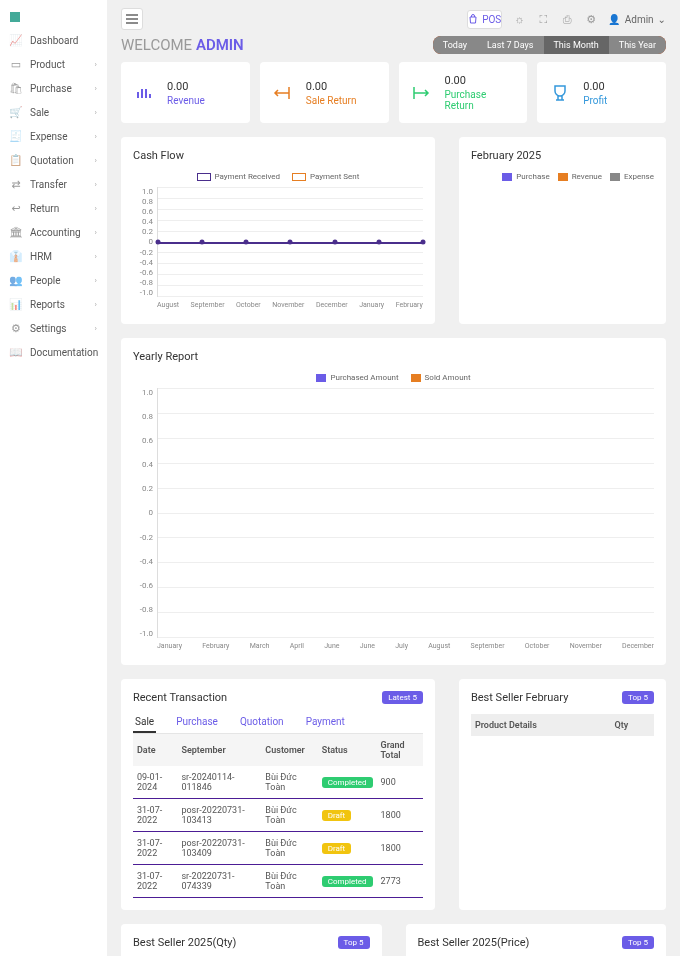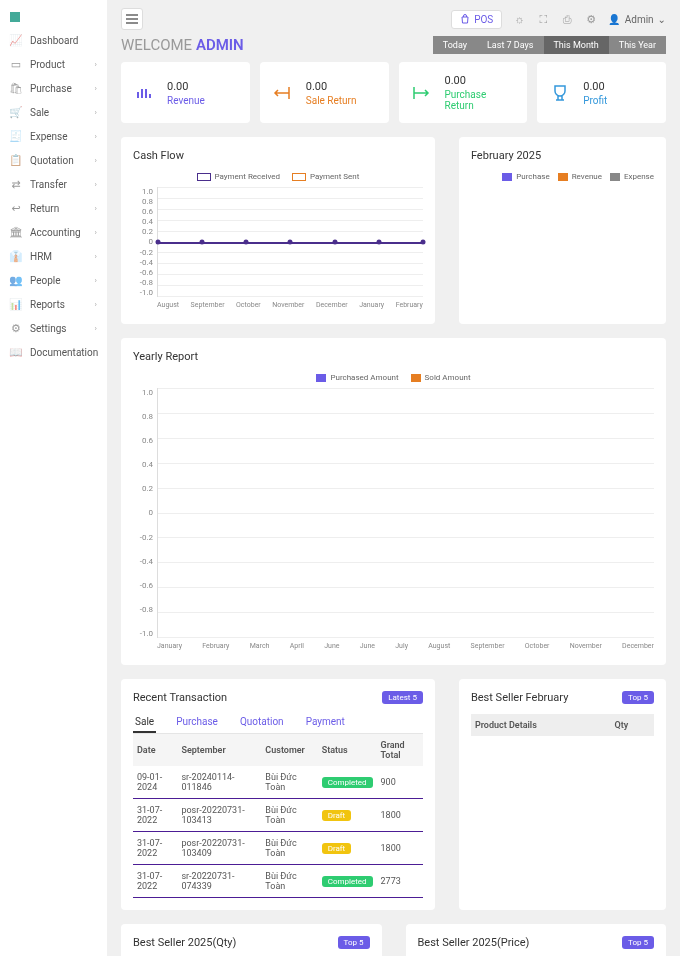--- a/index.html
+++ b/index.html
@@ -9,27 +9,27 @@
 .logo{padding:4px 10px 8px;height:20px}
 .logo-img{width:10px;height:10px;background:#4a9;display:inline-block}
 .nav-item{display:flex;align-items:center;padding:6px 10px;cursor:pointer;position:relative;color:#555}
 .nav-icon{width:12px;height:12px;margin-right:8px;opacity:.6;display:flex;align-items:center;justify-content:center}
 .nav-label{font-size:10px;flex:1}
 .nav-caret{font-size:8px;color:#aaa}
 .main{flex:1;padding:8px 14px}
 .topbar{display:flex;align-items:center;justify-content:space-between;margin-bottom:6px}
 .hamburger{width:22px;height:22px;background:#fff;border:1px solid #ddd;border-radius:3px;display:flex;align-items:center;justify-content:center;cursor:pointer}
 .topbar-right{display:flex;align-items:center;gap:10px}
-.pos-btn{background:#fff;border:1px solid #ddd;border-radius:3px;padding:3px 8px;font-size:10px;color:#6b5ce7;display:flex;align-items:center;gap:4px;cursor:pointer}
+.pos-btn{background:#fff;border:1px solid #ddd;border-radius:3px;padding:3px 0;font-size:10px;color:#6b5ce7;display:flex;align-items:center;gap:4px;cursor:pointer}
 .top-icon{width:14px;height:14px;color:#999;cursor:pointer;display:flex;align-items:center;justify-content:center}
 .admin-dd{font-size:10px;color:#666;cursor:pointer;display:flex;align-items:center;gap:4px}
 .welcome-row{display:flex;justify-content:space-between;align-items:center;margin-bottom:8px}
 .welcome{font-size:15px;color:#999}
 .welcome b{color:#6b5ce7;font-weight:600}
-.tabs{display:flex;background:#c2410c;border-radius:0;overflow:hidden}
+.tabs{display:flex;background:#c2410c;border-radius:8px;overflow:hidden}
 .tab{padding:4px 10px;font-size:9px;color:#fff;cursor:pointer;background:#888}
 .tab.active{background:#666}
 .kpis{display:flex;gap:10px;margin-bottom:14px}
 .kpi{flex:1;background:#fff;border-radius:4px;padding:12px;display:flex;align-items:center;gap:12px}
 .kpi-icon{width:22px;height:22px;display:flex;align-items:center;justify-content:center}
 .kpi-val{font-size:11px;color:#333}
 .kpi-label{font-size:10px;margin-top:2px}
 .row{display:flex;gap:24px;margin-bottom:14px}
 .card{background:#fff;border-radius:4px;padding:12px}
 .card-title{font-size:11px;color:#333;margin-bottom:10px}

